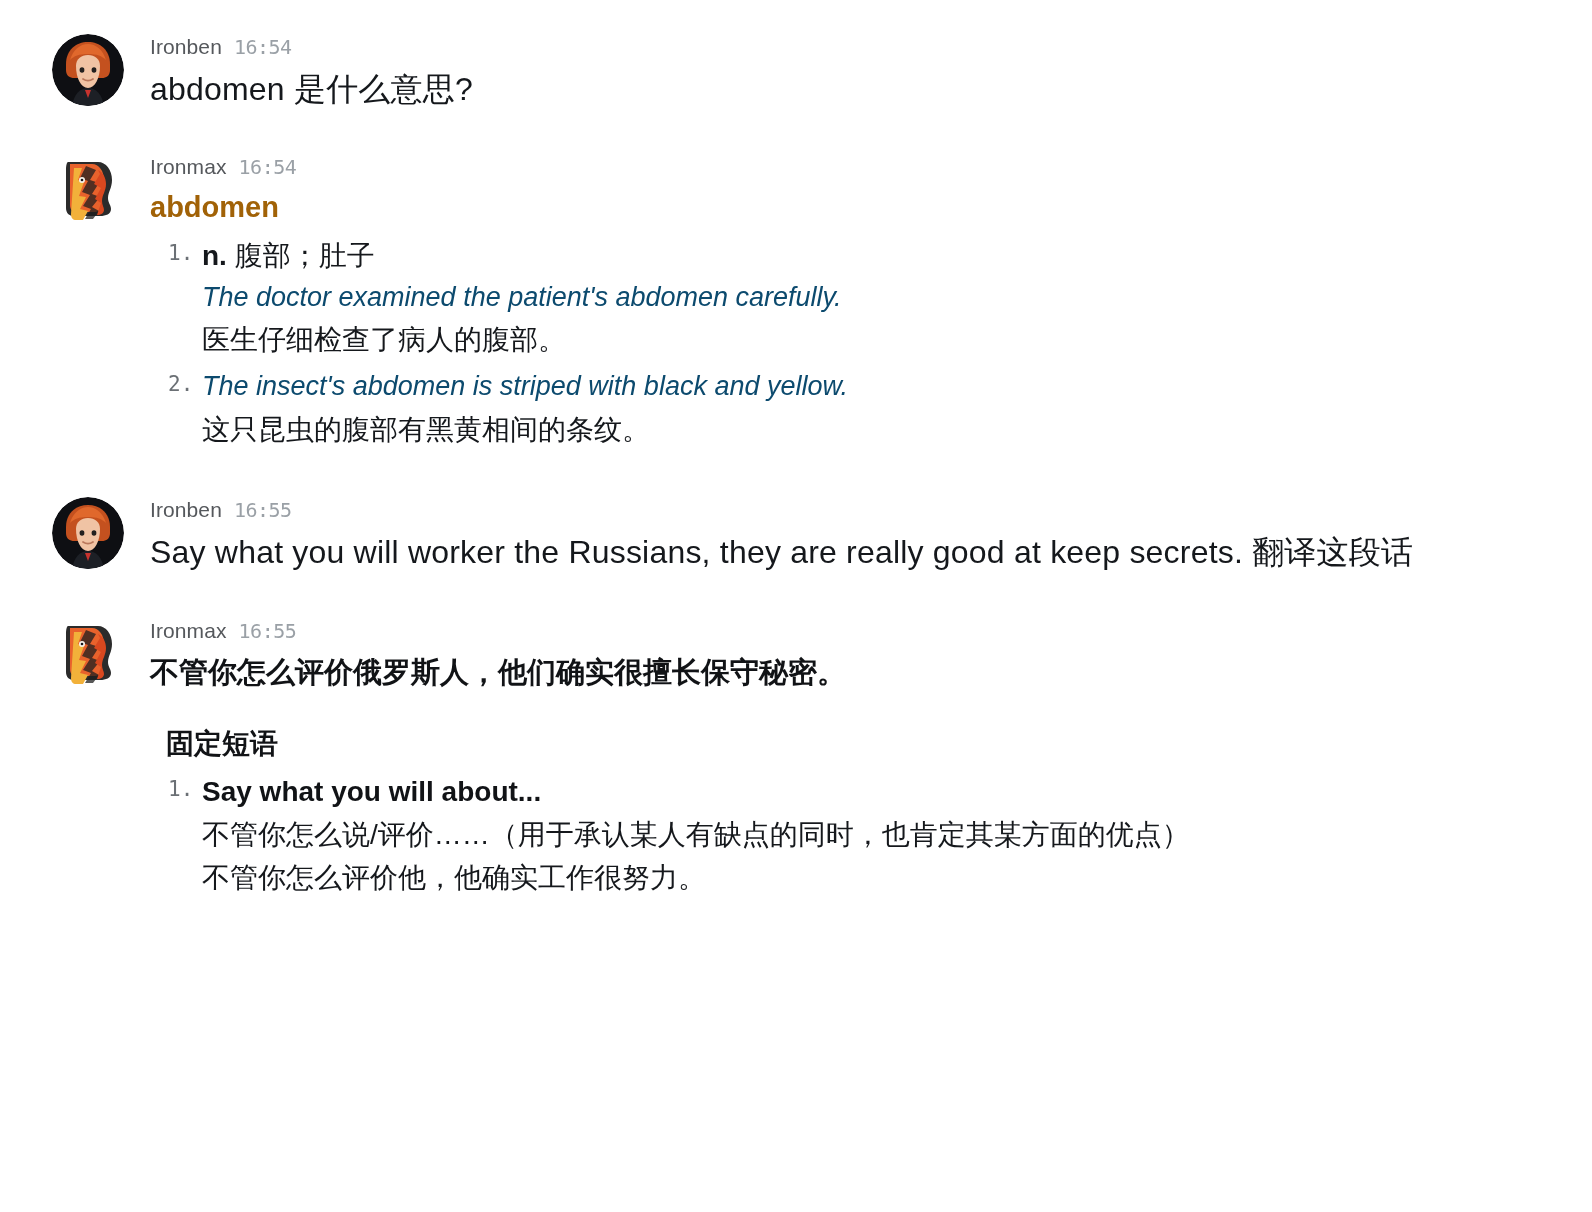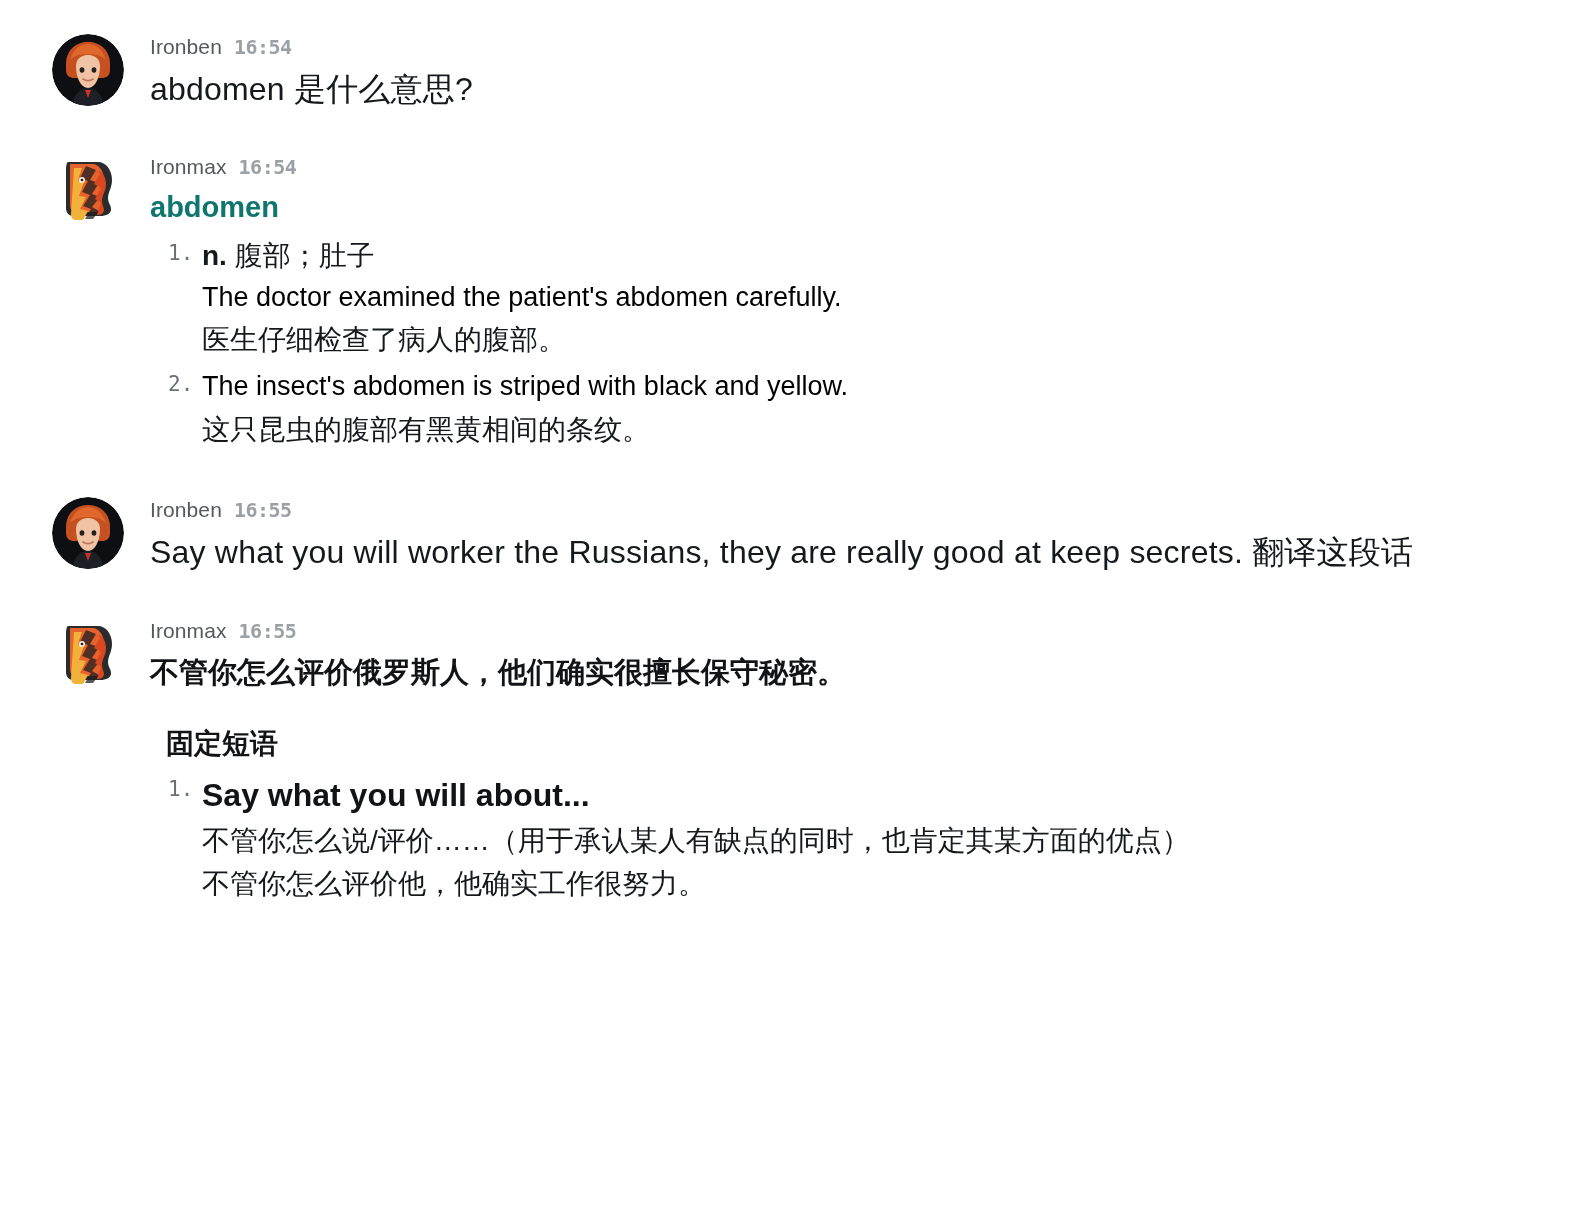--- a/index.html
+++ b/index.html
@@ -52,33 +52,32 @@
   .author {
     font-size: 21px;
     color: #55585c;
     letter-spacing: .1px;
   }
   .time {
     font-size: 20px;
     color: #9aa0a6;
     font-family: "DejaVu Sans Mono", monospace;
     letter-spacing: -.5px;
-    font-weight: bold;
   }
 
   .text {
     font-size: 32px;
     line-height: 1.42;
     color: #15181c;
     letter-spacing: .2px;
   }
   .term {
     font-size: 29px;
     font-weight: bold;
-    color: #0f766e;
+    color: #a16207;
     line-height: 1.42;
   }
   .heading {
     font-size: 28px;
     font-weight: bold;
     color: #111316;
     margin: 32px 0 8px 16px;
   }
   .bold-line {
     font-size: 29px;
@@ -108,30 +107,31 @@
     font-family: "DejaVu Sans Mono", monospace;
   }
   .sense-def {
     font-size: 28px;
     line-height: 1.5;
     color: #15181c;
   }
   .sense-def b { font-weight: bold; }
   .ex-en {
     font-size: 27px;
+    font-style: italic;
     line-height: 1.55;
-    color: #000000;
+    color: #0c4a6e;
   }
   .ex-zh {
     font-size: 28px;
     line-height: 1.55;
     color: #15181c;
   }
   .phrase-title {
-    font-size: 32px;
+    font-size: 28px;
     font-weight: bold;
     line-height: 1.5;
     color: #111316;
   }
 </style>
 </head>
 <body>
 
 <div class="chat">
 

